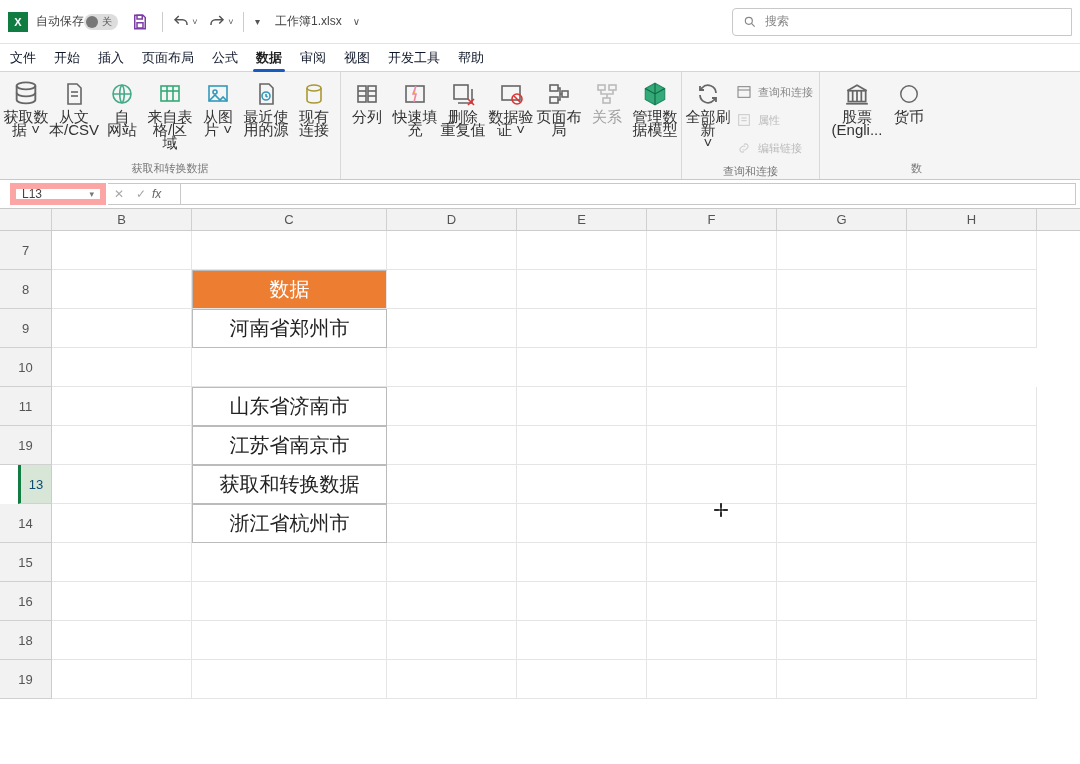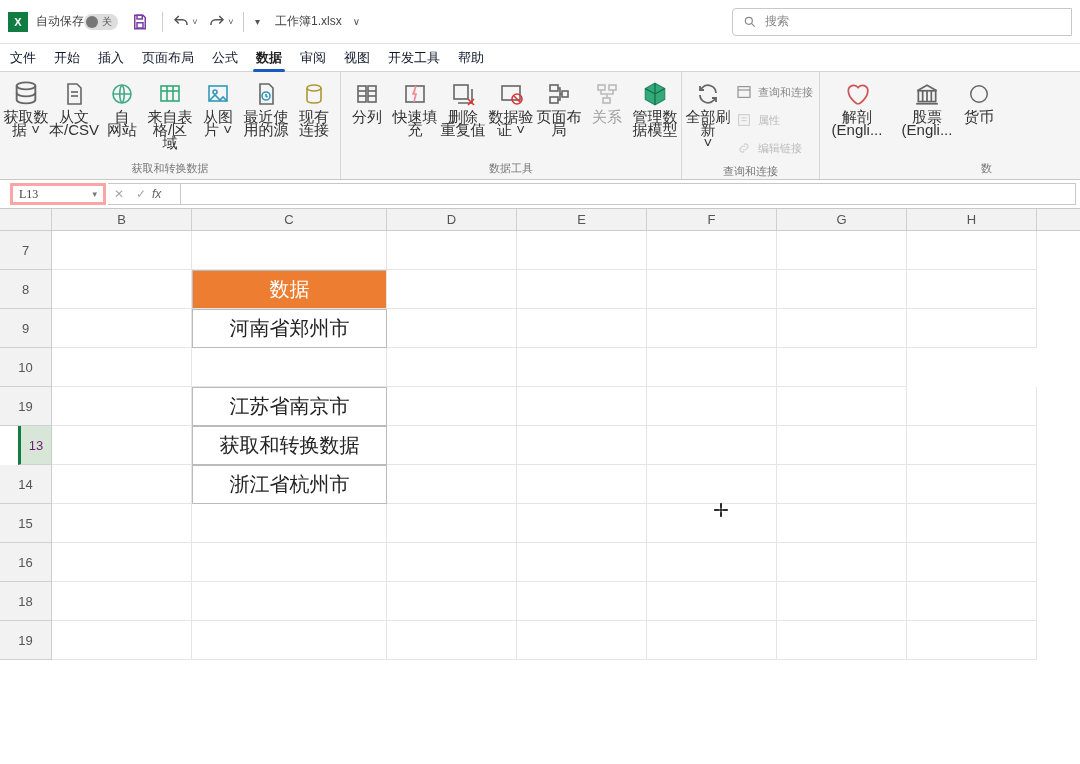--- a/index.html
+++ b/index.html
@@ -142,28 +142,27 @@
     height: 29px;
     display: flex;
     align-items: center;
     border-bottom: 1px solid #c8c8c8;
     background: #fff;
   }
   .name-box {
     width: 96px;
     height: 22px;
     margin-left: 10px;
-    border: 3px solid #fca5a5;
+    border: 6px solid #fca5a5;
     display: flex;
     align-items: center;
     padding: 0 6px;
     font-size: 12px;
     justify-content: space-between;
     color: #444;
-    font-family: Liberation Serif, serif;
   }
   .fx-controls {
     display: flex; align-items: center;
     height: 22px; border: 1px solid #c8c8c8;
     margin-left: 2px;
     border-left: none;
   }
   .fx-btn { width: 22px; text-align: center; color: #a8a8a8; font-size: 12px;}
   .fx-label { width: 28px; font-style: italic; color: #666; }
   .formula-input {
@@ -204,21 +203,21 @@
   .row .row-head {
     background: #f2f2f2;
     border-right: 1px solid #ccc;
     border-bottom: 1px solid #d0d0d0;
     display: flex; align-items: center; justify-content: center;
     color: #555;
   }
   .row .row-head.sel {
     background: #d8e6d8;
     border-left: 3px solid #107c41;
-    color:#701a75;
+    color:#0c4a6e;
     margin-left:18px;
   }
   .row .cell {
     border-right: 1px solid #e5e5e5;
     border-bottom: 1px solid #e5e5e5;
     display:flex; align-items:center; justify-content:center;
   }
 
   
   .data-header {
@@ -459,21 +458,20 @@
         <div class="iconbox">
           <svg width="26" height="26" viewBox="0 0 24 24" fill="#3a7" stroke="#286" stroke-width="1">
               <path d="M12 2l9 5v10l-9 5-9-5V7z"></path>
               <path d="M12 2v20M3 7l9 5 9-5" fill="none" stroke="#164"></path>
             </svg>
         </div>
         <span style="white-space:pre-line">管理数
 据模型</span>
       </div>
     </div>
-    <div class="rgroup-label">数据工具</div>
   </div>
 
   <div class="rgroup">
     <div class="rgroup-items">
       <div class="rbtn">
         <div class="iconbox">
           <svg width="24" height="24" viewBox="0 0 24 24" fill="none" stroke="#666" stroke-width="1.8">
               <path d="M20 11A8 8 0 006 6l-2 2M4 13a8 8 0 0014 5l2-2"></path>
               <path d="M4 4v4h4M20 20v-4h-4"></path>
             </svg>
@@ -504,28 +502,20 @@
             </svg>
           <span>编辑链接</span>
         </div>
       </div>
     </div>
     <div class="rgroup-label">查询和连接</div>
   </div>
 
   <div class="rgroup" style="border-right:none">
     <div class="rgroup-items">
-      <div class="rbtn" style="width:70px">
-        <div class="iconbox">
-          <svg width="26" height="26" viewBox="0 0 24 24" fill="none" stroke="#c55" stroke-width="1.6">
-              <path d="M12 21s-8-5-8-12a5 5 0 019-3 5 5 0 019 3c0 7-8 12-8 12z"></path>
-            </svg>
-        </div>
-        <span>解剖 (Engli...</span>
-      </div>
       <div class="rbtn" style="width:70px">
         <div class="iconbox">
           <svg width="26" height="26" viewBox="0 0 24 24" fill="none" stroke="#666" stroke-width="1.6">
               <path d="M3 9l9-5 9 5"></path>
               <rect x="4" y="9" width="16" height="10"></rect>
               <line x1="8" y1="9" x2="8" y2="19"></line>
               <line x1="12" y1="9" x2="12" y2="19"></line>
               <line x1="16" y1="9" x2="16" y2="19"></line>
               <line x1="2" y1="21" x2="22" y2="21"></line>
             </svg>
@@ -604,20 +594,30 @@
         <div class="row">
           <div class="row-head">10</div>
           <div class="cell"></div>
           <div class="cell"></div>
           <div class="cell"></div>
           <div class="cell"></div>
           <div class="cell"></div>
           <div class="cell"></div>
         </div>
         <div class="row">
+          <div class="row-head">11</div>
+          <div class="cell"></div>
+          <div class="cell data-cell">山东省济南市</div>
+          <div class="cell"></div>
+          <div class="cell"></div>
+          <div class="cell"></div>
+          <div class="cell"></div>
+          <div class="cell"></div>
+        </div>
+        <div class="row">
           <div class="row-head">19</div>
           <div class="cell"></div>
           <div class="cell data-cell">江苏省南京市</div>
           <div class="cell"></div>
           <div class="cell"></div>
           <div class="cell"></div>
           <div class="cell"></div>
           <div class="cell"></div>
         </div>
         <div class="row">

